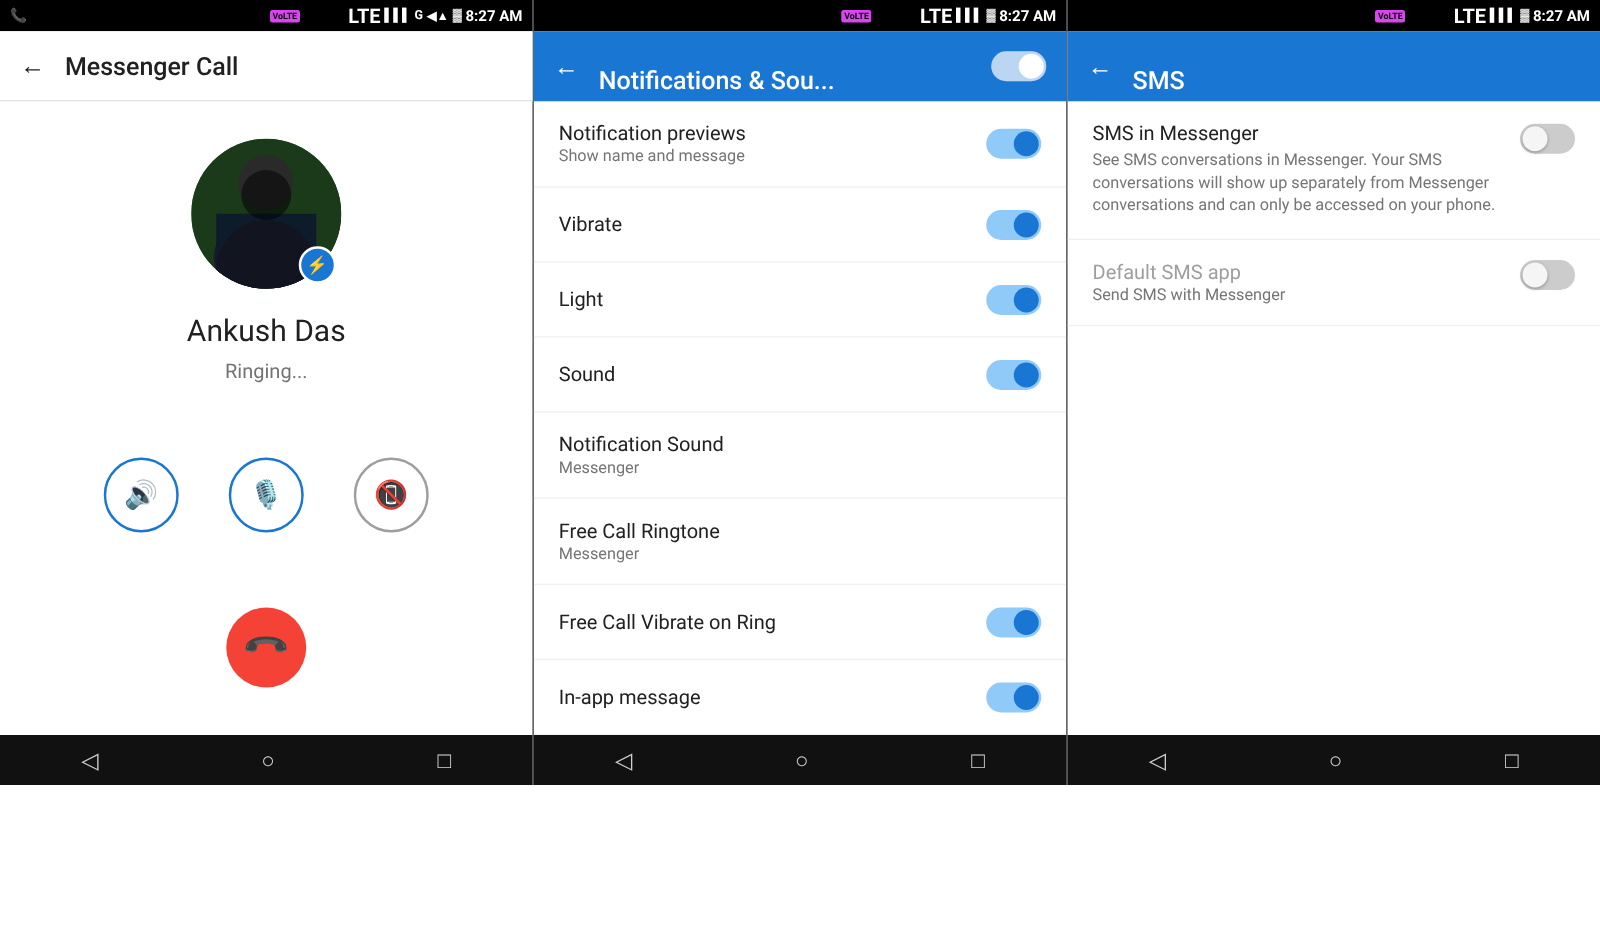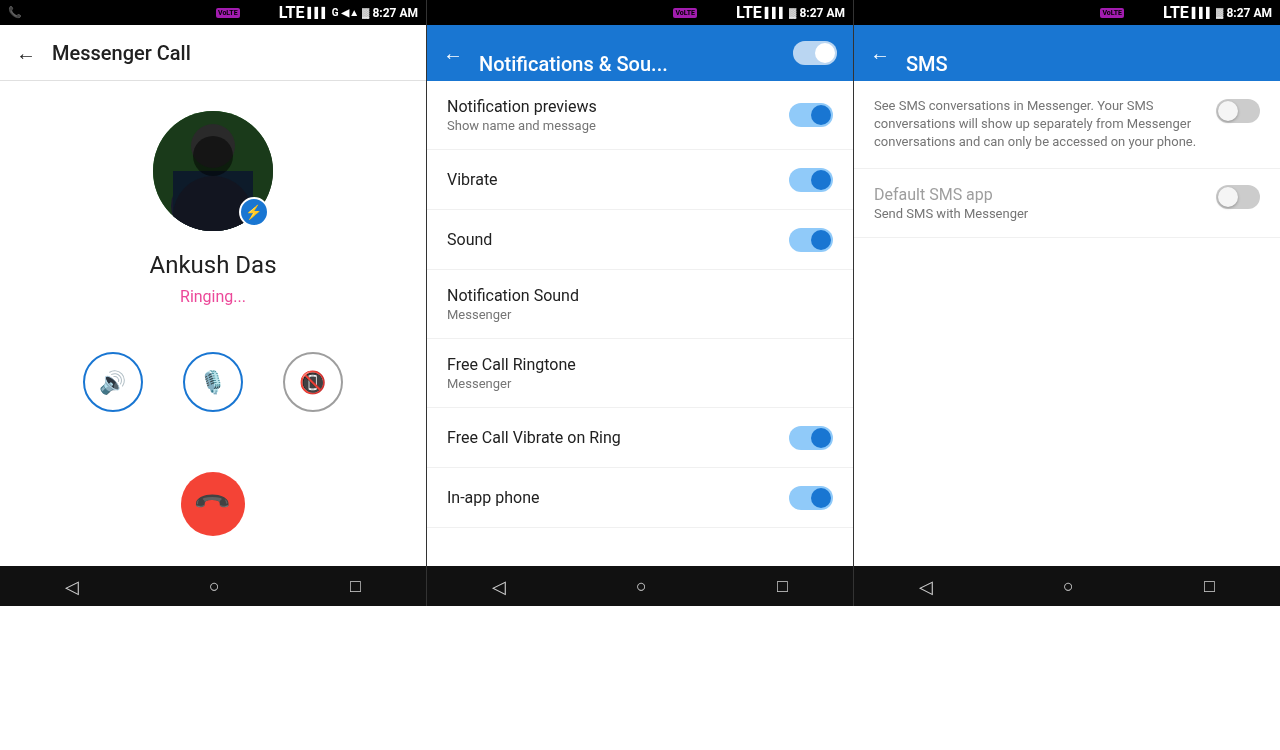--- a/index.html
+++ b/index.html
@@ -21,21 +21,21 @@
       justify-content: space-between;
       padding: 0 8px;
       font-size: 11px;
       color: #fff;
       font-weight: bold;
     }
     .status-bar-left { display: flex; align-items: center; gap: 4px; }
     .status-bar-right { display: flex; align-items: center; gap: 3px; font-size: 10px; }
     .status-time { font-size: 12px; font-weight: bold; }
     .volte-badge {
-      background: #a21caf;
+      background: #d946ef;
       color: #000;
       font-size: 7px;
       font-weight: bold;
       padding: 1px 2px;
       border-radius: 2px;
     }
     .lte-badge { font-size: 16px; font-weight: bold; margin-left: 36px; }
 
     
     .panel-header {
@@ -209,22 +209,22 @@
       font-size: 14px;
     }
     .caller-name {
       font-size: 24px;
       font-weight: 400;
       color: #212121;
       margin-bottom: 8px;
     }
     .caller-status {
       font-size: 16px;
-      color: #ec4899;
-      margin-bottom: 46px;
+      color: #737373;
+      margin-bottom: 60px;
     }
     .call-actions {
       display: flex;
       gap: 40px;
       align-items: center;
       margin-bottom: 40px;
     }
     .call-btn {
       width: 60px;
       height: 60px;
@@ -407,20 +407,26 @@
         <div class="toggle toggle-on"></div>
       </div>
 
       <div class="setting-row">
         <div class="setting-row-text">
           <div class="setting-row-label">Vibrate</div>
         </div>
         <div class="toggle toggle-on"></div>
       </div>
 
+      <div class="setting-row">
+        <div class="setting-row-text">
+          <div class="setting-row-label">Light</div>
+        </div>
+        <div class="toggle toggle-on"></div>
+      </div>
 
       <div class="setting-row">
         <div class="setting-row-text">
           <div class="setting-row-label">Sound</div>
         </div>
         <div class="toggle toggle-on"></div>
       </div>
 
       <div class="setting-row">
         <div class="setting-row-text">
@@ -438,21 +444,21 @@
 
       <div class="setting-row">
         <div class="setting-row-text">
           <div class="setting-row-label">Free Call Vibrate on Ring</div>
         </div>
         <div class="toggle toggle-on"></div>
       </div>
 
       <div class="setting-row">
         <div class="setting-row-text">
-          <div class="setting-row-label">In-app phone</div>
+          <div class="setting-row-label">In-app message</div>
         </div>
         <div class="toggle toggle-on"></div>
       </div>
 
     </div>
 
     <div class="bottom-nav">
       <span class="nav-btn">◁</span>
       <span class="nav-btn">○</span>
       <span class="nav-btn">□</span>
@@ -475,20 +481,21 @@
     <div class="panel-header">
       <span class="back-arrow">←</span>
       <span class="panel-header-title">SMS</span>
     </div>
 
     <div class="panel-content">
 
       <div style="padding:16px 20px; border-bottom:1px solid #f0f0f0;">
         <div class="sms-row">
           <div style="flex:1;">
+            <div class="sms-section-title">SMS in Messenger</div>
             <div class="sms-section-desc">See SMS conversations in Messenger. Your SMS conversations will show up separately from Messenger conversations and can only be accessed on your phone.</div>
           </div>
           <div class="toggle toggle-off" style="margin-top:2px; flex-shrink:0;"></div>
         </div>
       </div>
 
       <div style="padding:16px 20px; border-bottom:1px solid #f0f0f0;">
         <div class="sms-row">
           <div style="flex:1;">
             <div class="setting-row-label-disabled">Default SMS app</div>

